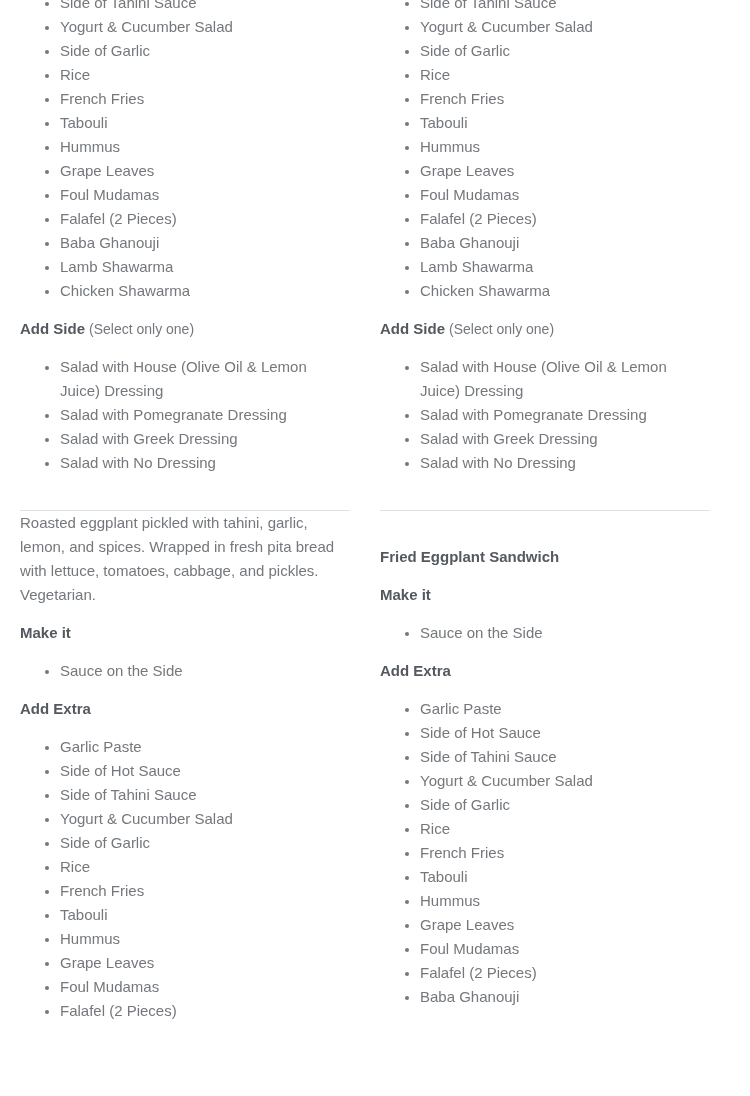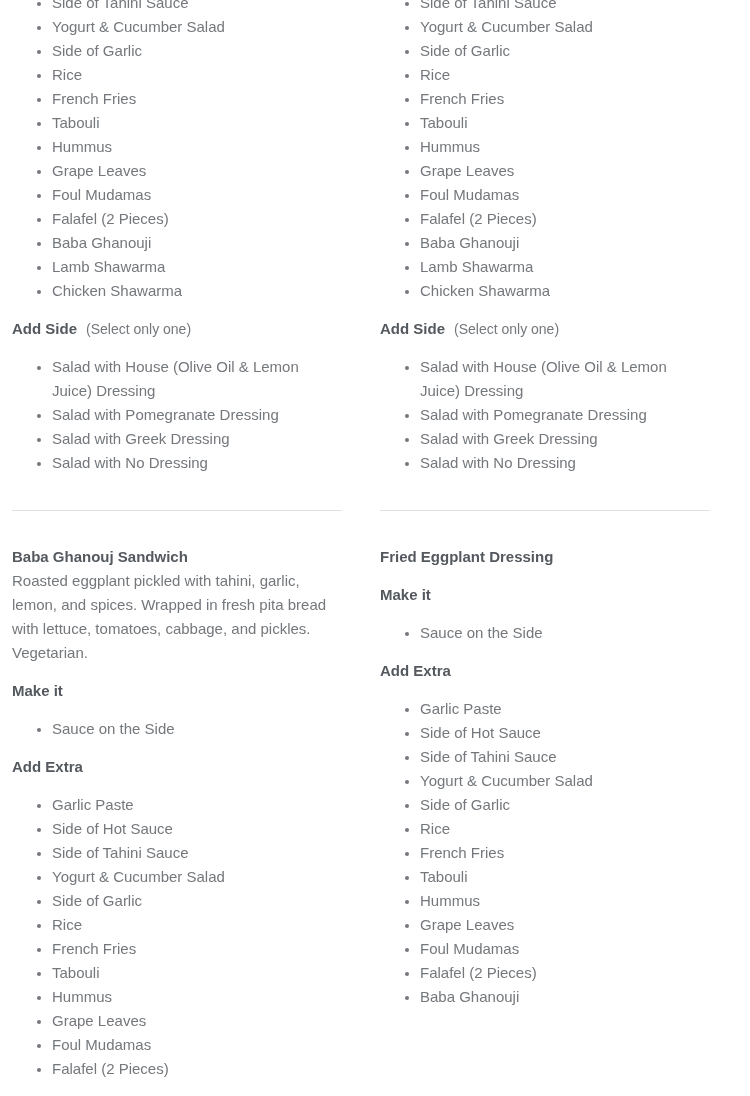--- a/index.html
+++ b/index.html
@@ -10,22 +10,22 @@
     overflow: hidden;
     background: #ffffff;
     font-family: "Liberation Sans", "DejaVu Sans", sans-serif;
     font-size: 15px;
     line-height: 24px;
     color: #74787c;
     font-weight: 400;
   }
   .columns {
     display: flex;
-    gap: 38px;
-    padding: 0 0 0 12px;
+    gap: 30px;
+    padding: 0 0 0 20px;
     align-items: flex-start;
   }
   .column {
     flex: 0 0 330px;
     width: 330px;
   }
   .options-list {
     margin: 14px 0 0 0;
     padding: 0 0 0 40px;
     list-style: disc;
@@ -40,21 +40,21 @@
     margin: 14px 0 0 0;
     font-size: 15px;
     font-weight: bold;
     color: #54595f;
     line-height: 24px;
   }
   .heading-note {
     font-weight: normal;
     color: #74787c;
     font-size: 14px;
-    margin-left: 9px;
+    margin-left: 4px;
   }
   .divider {
     border: none;
     border-top: 1px solid #e2e2e2;
     margin: 35px 0 0 0;
     width: 100%;
   }
   .item-title {
     margin: 34px 0 0 0;
     font-size: 15px;
@@ -94,21 +94,20 @@
 
       <ul class="options-list">
           <li class="option-item">Salad with House (Olive Oil &amp; Lemon Juice) Dressing</li>
           <li class="option-item">Salad with Pomegranate Dressing</li>
           <li class="option-item">Salad with Greek Dressing</li>
           <li class="option-item">Salad with No Dressing</li>
         </ul>
 
       <hr class="divider">
 
-      <h3 class="item-title">Baba Ghanouj Sandwich</h3>
       <p class="item-description">Roasted eggplant pickled with tahini, garlic, lemon, and spices. Wrapped in fresh pita bread with lettuce, tomatoes, cabbage, and pickles. Vegetarian.</p>
 
       <h4 class="sub-heading">Make it</h4>
       <ul class="options-list">
           <li class="option-item">Sauce on the Side</li>
         </ul>
 
       <h4 class="sub-heading">Add Extra</h4>
       <ul class="options-list">
           <li class="option-item">Garlic Paste</li>
@@ -147,21 +146,21 @@
 
       <ul class="options-list">
           <li class="option-item">Salad with House (Olive Oil &amp; Lemon Juice) Dressing</li>
           <li class="option-item">Salad with Pomegranate Dressing</li>
           <li class="option-item">Salad with Greek Dressing</li>
           <li class="option-item">Salad with No Dressing</li>
         </ul>
 
       <hr class="divider">
 
-      <h3 class="item-title">Fried Eggplant Dressing</h3>
+      <h3 class="item-title">Fried Eggplant Sandwich</h3>
 
       <h4 class="sub-heading">Make it</h4>
       <ul class="options-list">
           <li class="option-item">Sauce on the Side</li>
         </ul>
 
       <h4 class="sub-heading">Add Extra</h4>
       <ul class="options-list">
           <li class="option-item">Garlic Paste</li>
           <li class="option-item">Side of Hot Sauce</li>

